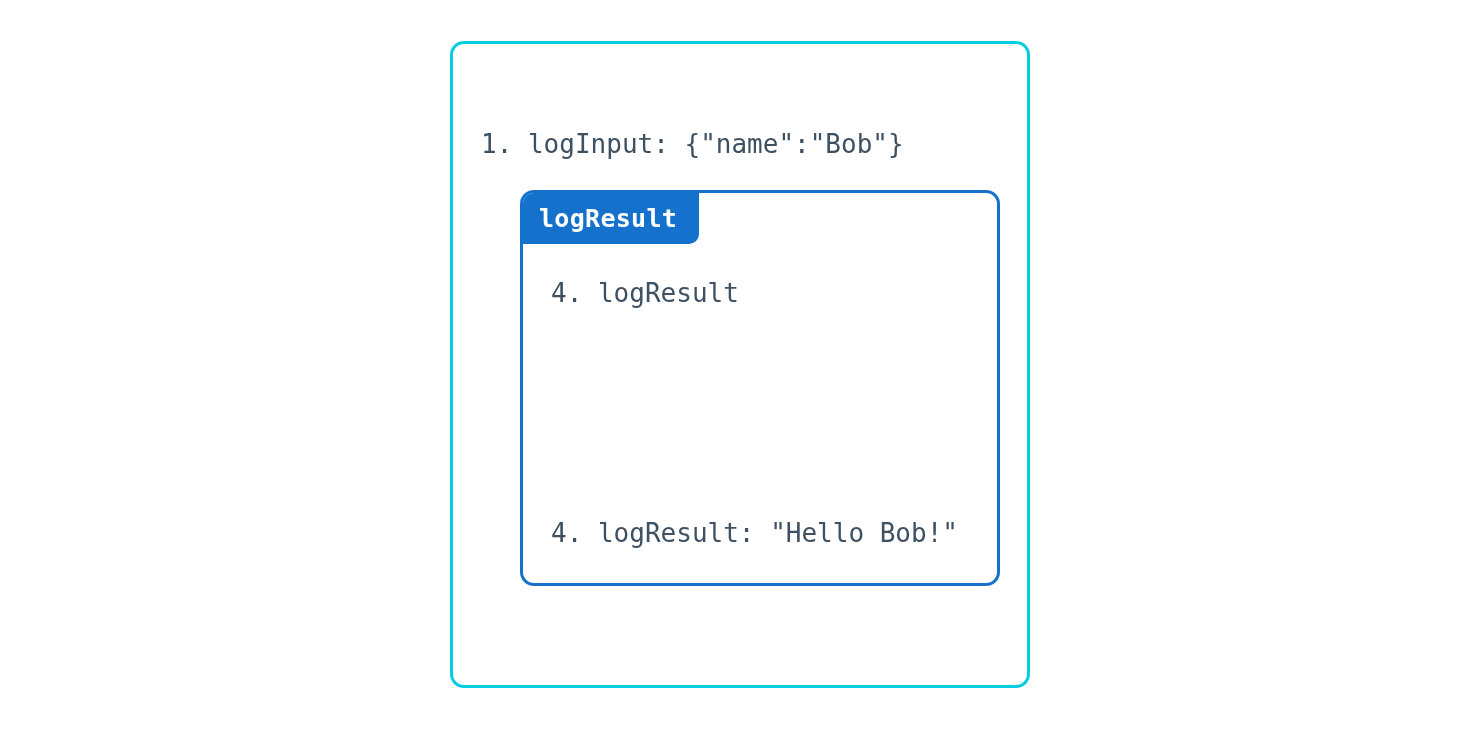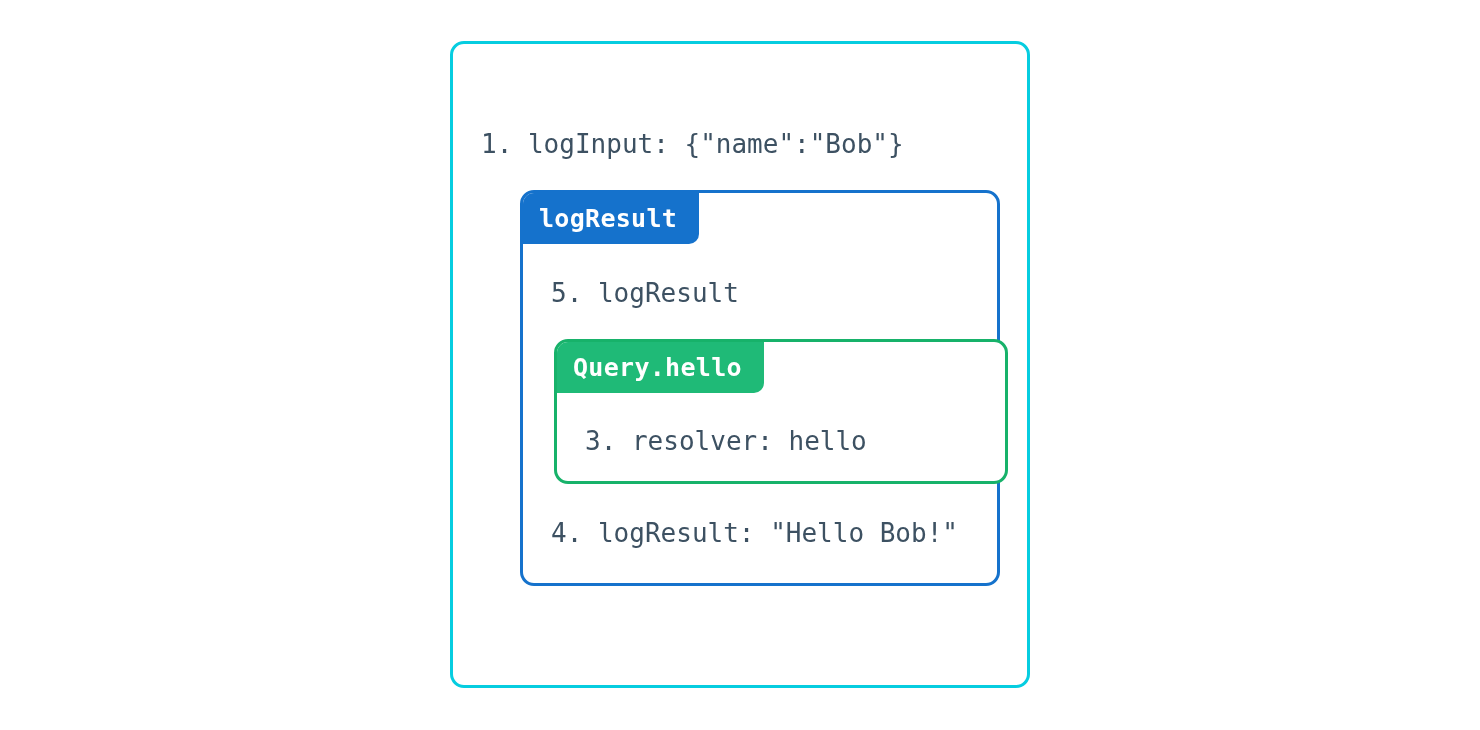--- a/index.html
+++ b/index.html
@@ -145,29 +145,21 @@
 
 
     <div class="trace-line" id="line-1">1. logInput: {"name":"Bob"}</div>
 
     <div class="box" id="box-logresult">
 
       <div class="box-tab">
         <span>logResult</span>
       </div>
 
-      <div class="trace-line" id="line-2">5. logResult</div>
+      <div class="trace-line" id="line-2">4. logResult</div>
 
-      <div class="box" id="box-queryhello">
-
-        <div class="box-tab">
-          <span>Query.hello</span>
-        </div>
-
-        <div class="trace-line" id="line-3">3. resolver: hello</div>
-      </div>
 
       <div class="trace-line" id="line-4">4. logResult: "Hello Bob!"</div>
     </div>
 
   </div>
 
 </div>
 
 </body></html>

